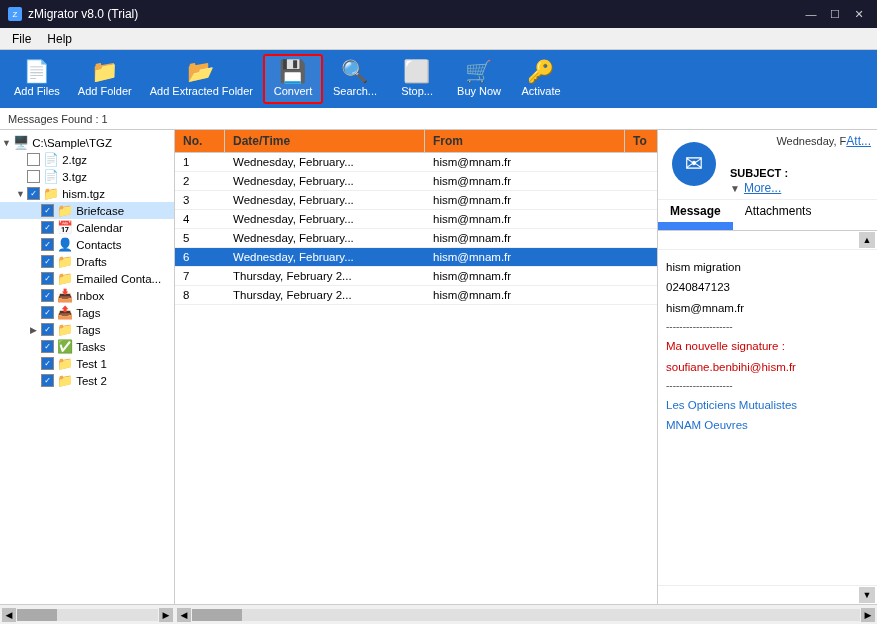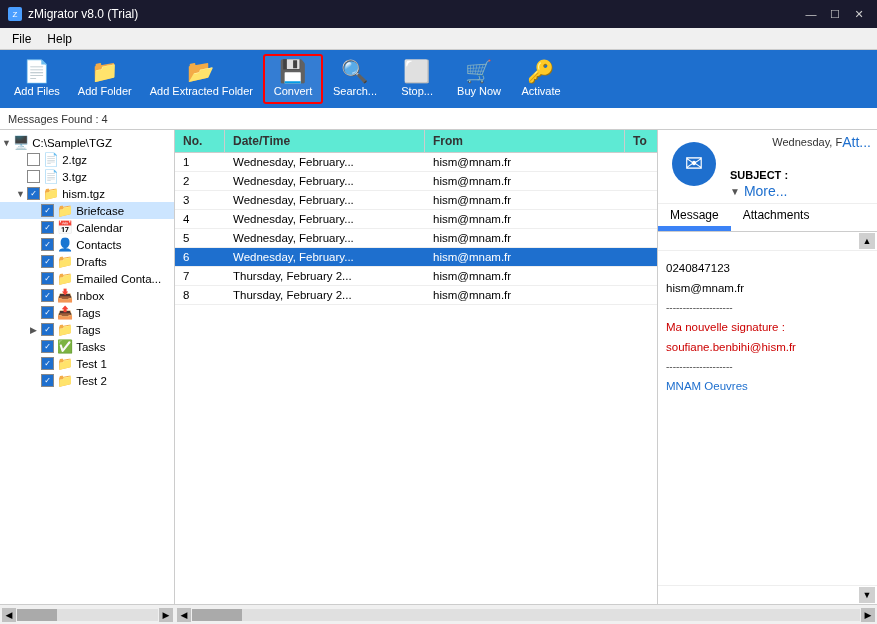--- a/index.html
+++ b/index.html
@@ -32,49 +32,49 @@
     .tree-panel { width: 175px; background: white; border-right: 1px solid #ccc; overflow-y: auto; padding: 4px 0; min-height: 0; }
     .tree-item { display: flex; align-items: center; padding: 1px 0; padding-left: var(--indent, 4px); cursor: pointer; font-size: 11.5px; white-space: nowrap; }
     .tree-item.selected { background: #cce5ff; }
     .tree-item .checkbox { width: 13px; height: 13px; border: 1px solid #888; display: inline-flex; align-items: center; justify-content: center; margin-right: 3px; font-size: 8px; background: white; flex-shrink: 0; }
     .tree-item .checkbox.checked { background: #1e6fce; color: white; }
     .tree-item .folder-icon { margin-right: 3px; font-size: 13px; flex-shrink: 0; }
     .tree-item .expand-icon { width: 10px; font-size: 9px; color: #555; margin-right: 1px; flex-shrink: 0; }
 
     
     .list-panel { flex: 1; background: white; display: flex; flex-direction: column; min-width: 0; }
-    .list-header { display: grid; grid-template-columns: 50px 200px 200px 140px; background: #5eead4; border-bottom: 1px solid #ccc; }
+    .list-header { display: grid; grid-template-columns: 50px 200px 200px 140px; background: #f97316; border-bottom: 1px solid #ccc; }
     .list-header-cell { padding: 4px 8px; font-size: 12px; font-weight: 600; color: #333; border-right: 1px solid #ccc; }
     .list-body { flex: 1; overflow-y: auto; }
     .list-row { display: grid; grid-template-columns: 50px 200px 200px 140px; border-bottom: 1px solid #eee; cursor: pointer; }
     .list-row.selected { background: #1e6fce; color: white; }
     .list-cell { padding: 3px 8px; font-size: 11.5px; overflow: hidden; text-overflow: ellipsis; white-space: nowrap; }
 
     
     .preview-panel { width: 220px; background: white; border-left: 1px solid #ccc; display: flex; flex-direction: column; overflow: hidden; }
     .preview-avatar { width: 44px; height: 44px; background: #1e6fce; border-radius: 50%; display: flex; align-items: center; justify-content: center; color: white; font-size: 22px; margin: 8px; flex-shrink: 0; }
     .preview-tabs { display: flex; border-bottom: 1px solid #ccc; }
     .preview-tab { padding: 4px 12px; font-size: 12px; cursor: pointer; border-bottom: 2px solid transparent; }
-    .preview-tab.active { border-bottom: 5px solid #3b82f6; font-weight: normal; }
+    .preview-tab.active { border-bottom: 8px solid #3b82f6; font-weight: bold; }
     .preview-body { flex: 1; overflow-y: auto; padding: 8px; font-size: 11.5px; line-height: 1.6; }
     .preview-body .line { margin-bottom: 2px; }
     .preview-body .dashes { color: #555; font-size: 10px; letter-spacing: 0; }
     .preview-body .red-text { color: #cc0000; }
     .preview-body .blue-text { color: #1e6fce; }
     .scroll-btn { width: 16px; height: 16px; background: #d0d0d0; display: flex; align-items: center; justify-content: center; font-size: 9px; cursor: pointer; }
 
     
     .bottom-bar { height: 20px; background: #f0f0f0; border-top: 1px solid #ccc; display: flex; align-items: center; }
 
     
     .tree-panel::-webkit-scrollbar { width: 8px; }
     .tree-panel::-webkit-scrollbar-thumb { background: #b0b0b0; border-radius: 4px; }
 
     
-    .attach-link { color: #1e6fce; font-size: 14px; cursor: pointer; }
+    .attach-link { color: #1e6fce; font-size: 12px; cursor: pointer; text-decoration: underline; }
   </style>
 </head>
 <body>
 
 <div class="titlebar">
   <div class="titlebar-left">
     <div class="titlebar-icon">Z</div>
     <span>zMigrator v8.0 (Trial)</span>
   </div>
   <div class="titlebar-controls">
@@ -118,21 +118,21 @@
     <span class="toolbar-btn-icon">🛒</span>
     <span>Buy Now</span>
   </div>
   <div class="toolbar-btn">
     <span class="toolbar-btn-icon">🔑</span>
     <span>Activate</span>
   </div>
 </div>
 
 <div class="statusbar">
-  <span>Messages Found : 4</span>
+  <span>Messages Found : 1</span>
 </div>
 
 <div class="main">
 
   <div class="tree-panel">
 
     <div class="tree-item" style="--indent: 2px;">
       <span class="expand-icon">▼</span>
       <span class="folder-icon">🖥️</span>
       <span>C:\Sample\TGZ</span>
@@ -318,26 +318,28 @@
     <div class="preview-tabs">
       <div class="preview-tab active">Message</div>
       <div class="preview-tab">Attachments</div>
     </div>
 
     <div style="display:flex; justify-content:flex-end; padding:1px 2px; border-bottom:1px solid #eee;">
       <div class="scroll-btn">▲</div>
     </div>
 
     <div class="preview-body" id="preview-body">
+    <div class="line">hism migration</div>
         <div class="line">0240847123</div>
         <div class="line">hism@mnam.fr</div>
         <div class="line dashes">--------------------</div>
         <div class="line red-text">Ma nouvelle signature :</div>
         <div class="line red-text">soufiane.benbihi@hism.fr</div>
         <div class="line dashes">--------------------</div>
+        <div class="line blue-text">Les Opticiens Mutualistes</div>
         <div class="line blue-text">MNAM Oeuvres</div>
       </div>
 
     <div style="display:flex; justify-content:flex-end; padding:1px 2px; border-top:1px solid #eee;">
       <div class="scroll-btn">▼</div>
     </div>
   </div>
 
 </div>
 

